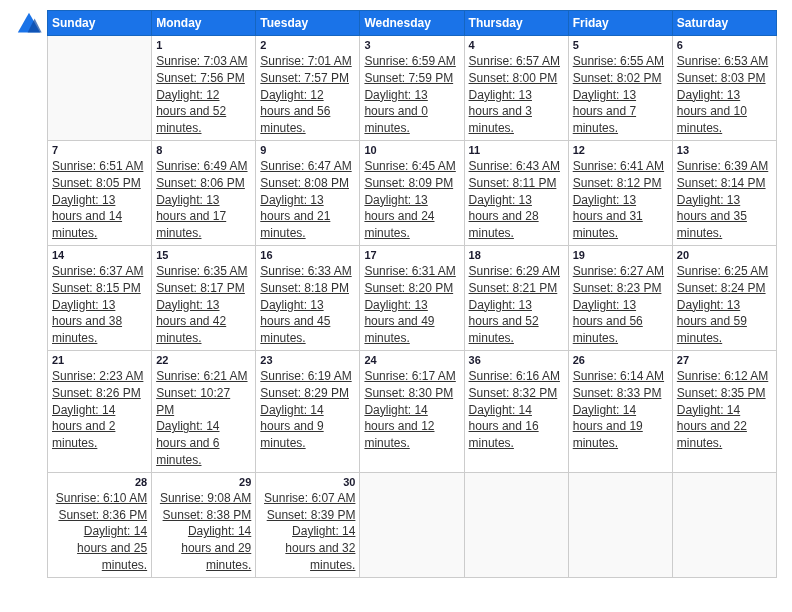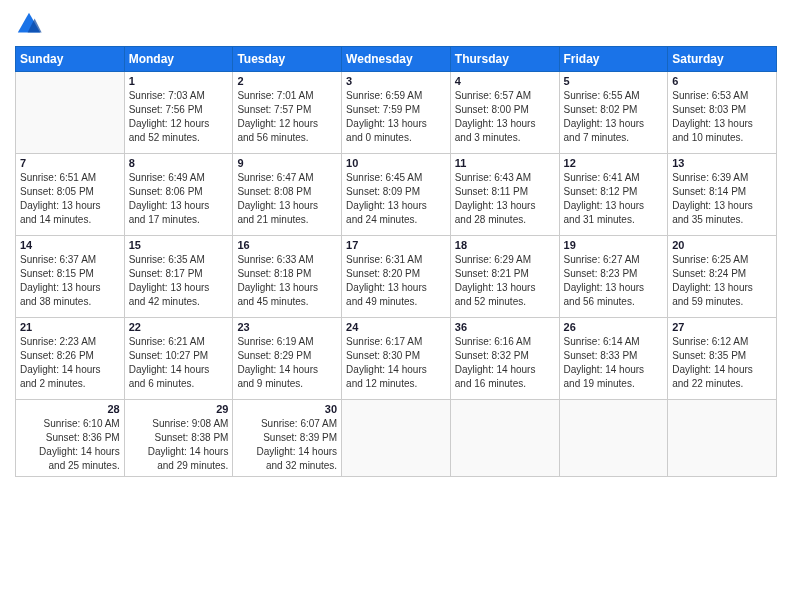--- a/index.html
+++ b/index.html
@@ -8,21 +8,21 @@
       background: #fff;
       width: 792px;
       height: 612px;
       overflow: hidden;
     }
     .page {
       width: 792px;
       height: 440px;
       padding: 10px 15px;
       display: flex;
-      flex-direction: column;
+      flex-direction: row;
     }
     .header {
       display: flex;
       justify-content: space-between;
       align-items: flex-start;
       margin-bottom: 8px;
     }
     .logo {
       display: flex;
       align-items: center;
@@ -79,21 +79,22 @@
       height: 82px;
     }
     .day-num {
       font-size: 11px;
       font-weight: bold;
       color: #1a1a2e;
       margin-bottom: 2px;
     }
     .cell-content {
       line-height: 1.4;
-      font-size: 10px;
+      font-size: 12px;
+      text-decoration: underline;
     }
     .empty-cell {
       background: #f9f9f9;
     }
     .last-row td {
       height: 72px;
       text-align: right;
     }
   </style>
 </head>

